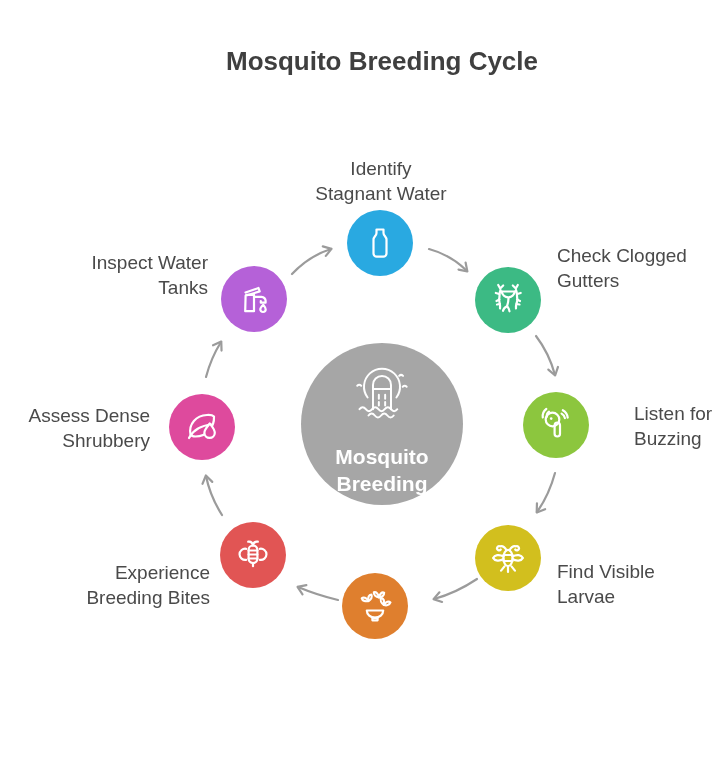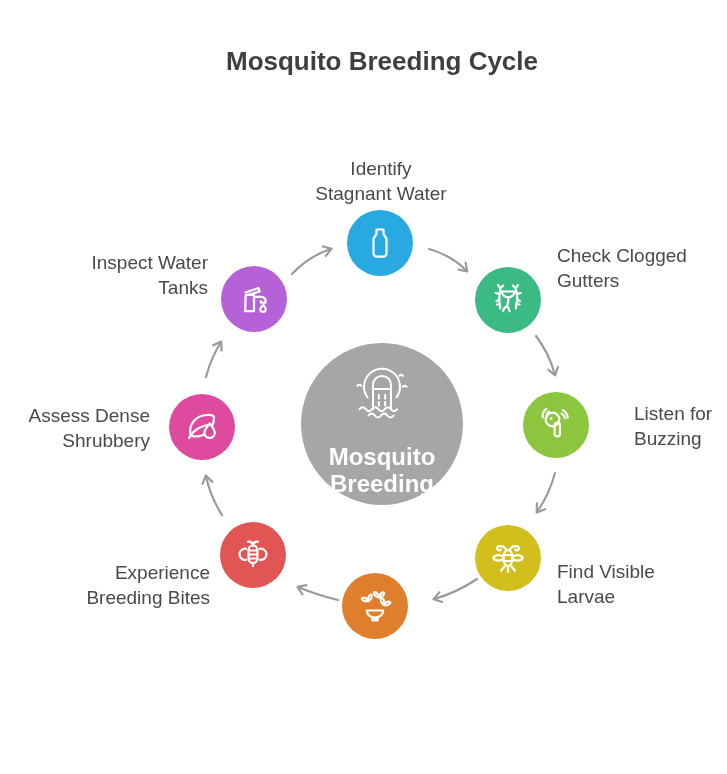--- a/index.html
+++ b/index.html
@@ -15,21 +15,21 @@
     position:absolute;width:66px;height:66px;border-radius:50%;
     display:flex;align-items:center;justify-content:center;
   }
   .node svg{display:block;}
   .hub{
     position:absolute;left:301px;top:343px;width:162px;height:162px;border-radius:50%;
   }
   .hub svg{position:absolute;left:45px;top:14px;}
   .hub-label{
     position:absolute;left:0;top:100px;width:100%;text-align:center;
-    color:#fff;font-size:24px;font-weight:700;line-height:27px;white-space:pre-line;
+    color:#fff;font-size:21px;font-weight:700;line-height:27px;white-space:pre-line;
   }
   .node-label{
     position:absolute;color:#4a4a4a;font-size:19px;line-height:25px;white-space:pre-line;
   }
   .lbl-identify{left:381px;top:156px;transform:translateX(-50%);text-align:center;}
   .lbl-gutters{left:557px;top:243px;text-align:left;}
   .lbl-buzzing{left:612px;top:401px;text-align:left;margin-left:22px;}
   .lbl-larvae{left:557px;top:559px;text-align:left;}
   .lbl-notice{left:377px;top:654px;transform:translateX(-50%);text-align:center;}
   .lbl-bites{right:517px;top:560px;text-align:right;}

